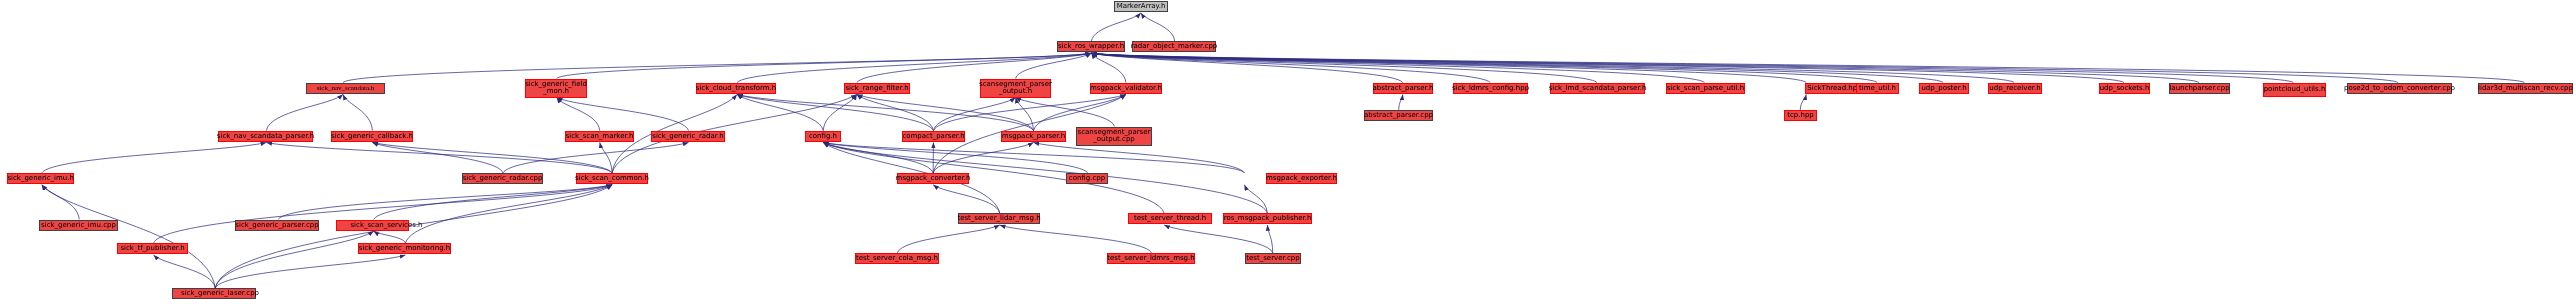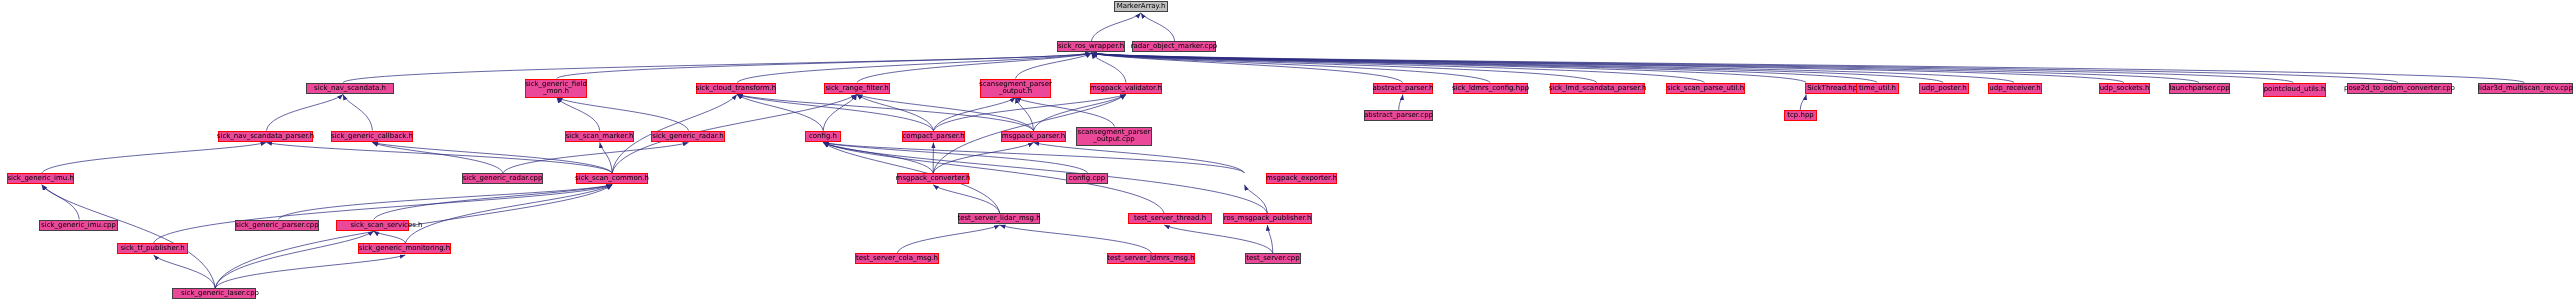--- a/index.html
+++ b/index.html
@@ -1,19 +1,19 @@
 <!DOCTYPE html>
 <html style="font-size:8.3px"><head>
 <meta charset="utf-8">
 <style>
   html,body{margin:0;padding:0;background:#ffffff;}
   body{font-family:"DejaVu Sans","Liberation Sans",sans-serif;}
   #graph{position:relative;width:2576px;height:304px;background:#ffffff;overflow:hidden;}
   #edges{position:absolute;left:0;top:0;width:2576px;height:304px;}
-  .node{position:absolute;box-sizing:border-box;background:#ec4899;
+  .node{position:absolute;box-sizing:border-box;background:#ef4444;
         display:flex;align-items:center;justify-content:center;text-align:center;
         font-size:7px;line-height:7.2px;color:#000000;white-space:pre;}
   .node.red{border:0.8px solid #ff0000;}
   .node.gray{border:0.8px solid #404040;}
   .node.root{border:0.8px solid #404040;background:#bfbfbf;}
 </style>
 </head>
 <body>
 
 <div id="graph">
@@ -96,25 +96,25 @@
         <path d="M1736,490 C1744.9325,460.3 1901.7475,452.2 1934.5,436" marker-end="url(#ah)"></path>
         <path d="M2228.5,490 C2215.27,460.3 1983.01,452.2 1934.5,436" marker-end="url(#ah)"></path>
         <path d="M2463.5,490 C2454.0275,460.3 2287.7325,452.2 2253,436" marker-end="url(#ah)"></path>
         <path d="M2463.5,490 C2463.0275,460.3 2454.7325,452.2 2453,436" marker-end="url(#ah)"></path>
       </g>
   </svg>
   <div id="node-layer">
       <div class="node root" style="left: 1114px; top: 1px; width: 54px; height: 11.4px;">MarkerArray.h</div>
       <div class="node gray" style="left: 1057px; top: 41px; width: 68px; height: 11.4px;">sick_ros_wrapper.h</div>
       <div class="node gray" style="left: 1132px; top: 41px; width: 84px; height: 11.4px;">radar_object_marker.cpp</div>
-      <div class="node gray" style="left: 306px; top: 83px; width: 88px; height: 11.4px;">sick_nav_scandata.h</div>
+      <div class="node gray" style="left: 306px; top: 83px; width: 79px; height: 11.4px; font-family: Liberation Serif, serif;">sick_nav_scandata.h</div>
       <div class="node red" style="left: 525px; top: 79px; width: 62px; height: 18.6px;">sick_generic_field
 _mon.h</div>
       <div class="node red" style="left: 696px; top: 83px; width: 80px; height: 11.4px;">sick_cloud_transform.h</div>
-      <div class="node red" style="left: 824px; top: 83px; width: 66px; height: 11.4px;">sick_range_filter.h</div>
+      <div class="node red" style="left: 844px; top: 83px; width: 66px; height: 11.4px;">sick_range_filter.h</div>
       <div class="node red" style="left: 980px; top: 79px; width: 71px; height: 18.6px;">scansegment_parser
 _output.h</div>
       <div class="node red" style="left: 1090px; top: 83px; width: 72px; height: 11.4px;">msgpack_validator.h</div>
       <div class="node red" style="left: 1373px; top: 83px; width: 60px; height: 11.4px;">abstract_parser.h</div>
       <div class="node red" style="left: 1453px; top: 83px; width: 75px; height: 11.4px;">sick_ldmrs_config.hpp</div>
       <div class="node red" style="left: 1550px; top: 83px; width: 95px; height: 11.4px;">sick_lmd_scandata_parser.h</div>
       <div class="node red" style="left: 1666px; top: 83px; width: 79px; height: 11.4px;">sick_scan_parse_util.h</div>
       <div class="node red" style="left: 1777px; top: 83px; width: 59px; height: 11.4px; margin-left: 28px;">SickThread.hpp</div>
       <div class="node red" style="left: 1856px; top: 83px; width: 43px; height: 11.4px;">time_util.h</div>
       <div class="node red" style="left: 1919px; top: 83px; width: 50px; height: 11.4px;">udp_poster.h</div>

